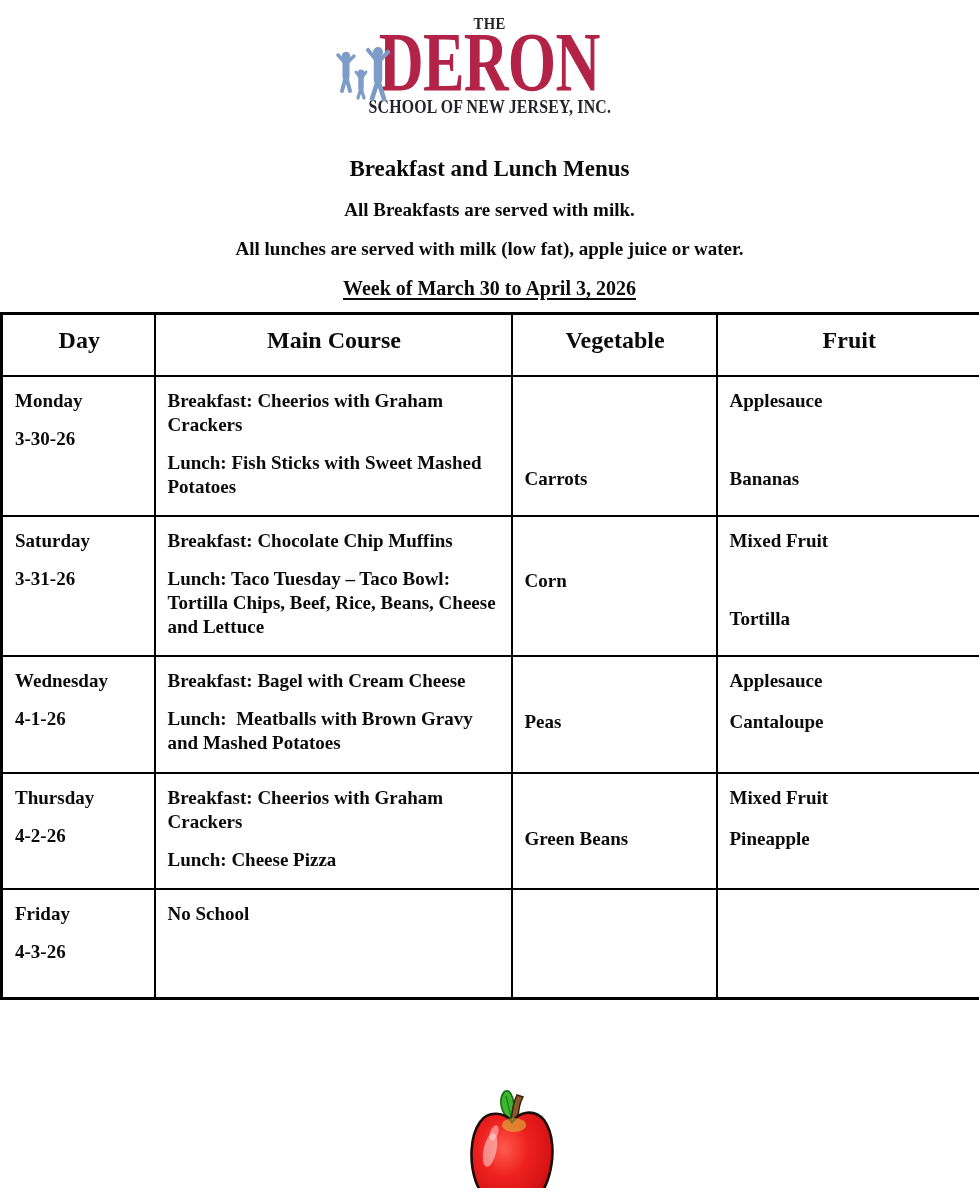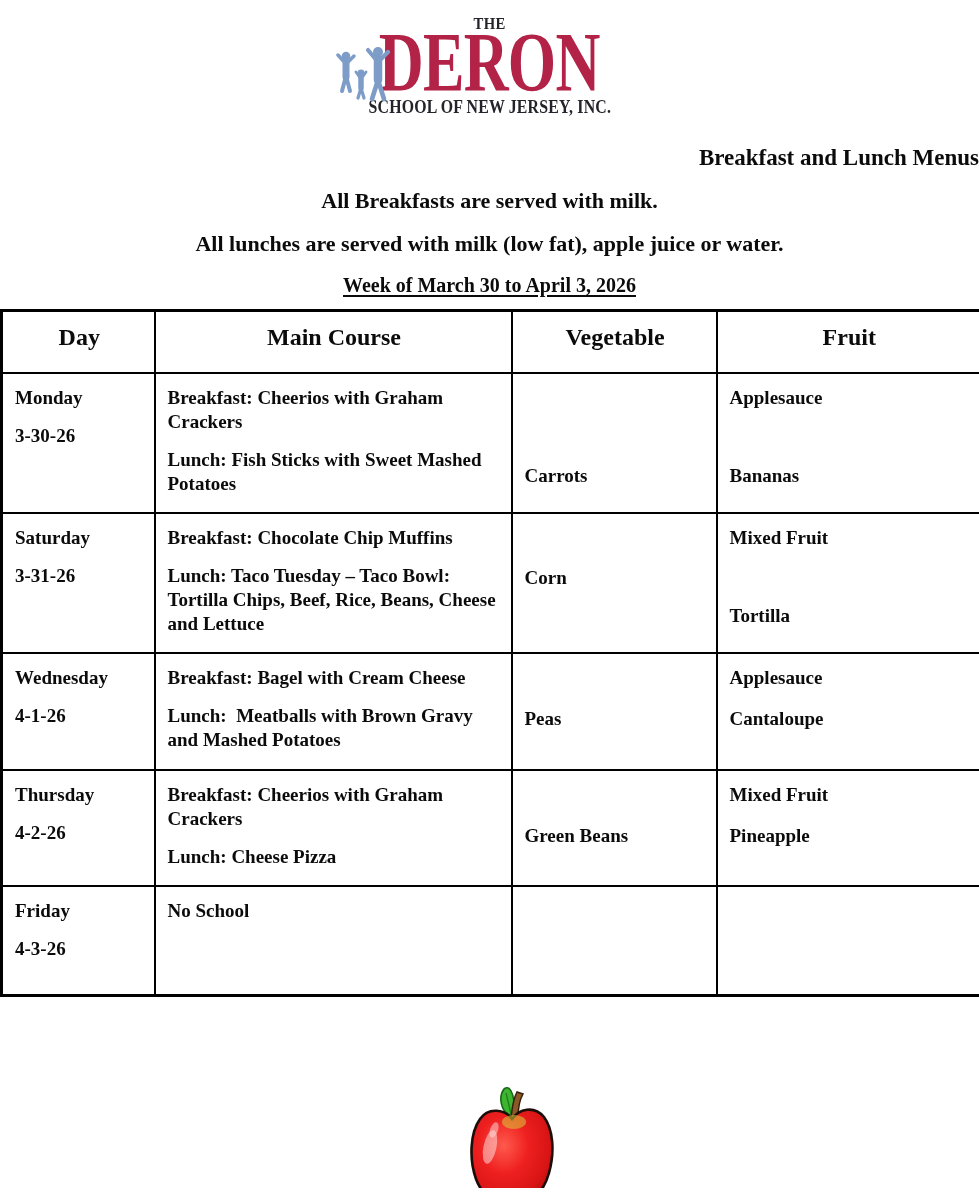--- a/index.html
+++ b/index.html
@@ -16,22 +16,22 @@
   .logo-the{font-size:16px;font-weight:bold;color:#23232b;letter-spacing:.5px;
     display:inline-block;transform:scaleX(.92);}
   .logo-name-row{height:60px;margin-top:2px;display:flex;justify-content:center;align-items:flex-end;}
   .logo-name-wrap{position:relative;display:inline-block;}
   .logo-name{display:inline-block;font-size:84px;line-height:58px;font-weight:bold;
     color:#b22347;transform:scaleX(.74);transform-origin:center bottom;letter-spacing:-1px;}
   .logo-figures{position:absolute;left:-4px;bottom:-12px;z-index:2;}
   .logo-sub{margin-top:4px;font-size:18px;font-weight:bold;color:#23232b;
     display:inline-block;transform:scaleX(.88);letter-spacing:.2px;}
   
-  .title{margin-top:29px;text-align:right;font-size:23px;font-weight:bold;}
-  .note{margin-top:17px;text-align:center;font-size:22px;font-weight:bold;}
+  .title{margin-top:40px;text-align:center;font-size:23px;font-weight:bold;}
+  .note{margin-top:17px;text-align:center;font-size:19px;font-weight:bold;}
   .week{margin-top:17px;text-align:center;font-size:20px;font-weight:bold;
     text-decoration:underline;text-decoration-thickness:2px;text-underline-offset:3px;}
   
   table.menu{margin-top:12px;border-collapse:collapse;table-layout:fixed;width:979px;
     border:3px solid #000;}
   table.menu td,table.menu th{border:2px solid #000;vertical-align:top;
     font-size:19px;line-height:24px;font-weight:bold;padding:12px 10px 0 12px;
     overflow:hidden;}
   table.menu th{text-align:center;font-size:24px;padding-top:13px;}
   col.c-day{width:153px;}col.c-main{width:357px;}col.c-veg{width:205px;}col.c-fruit{width:264px;}

